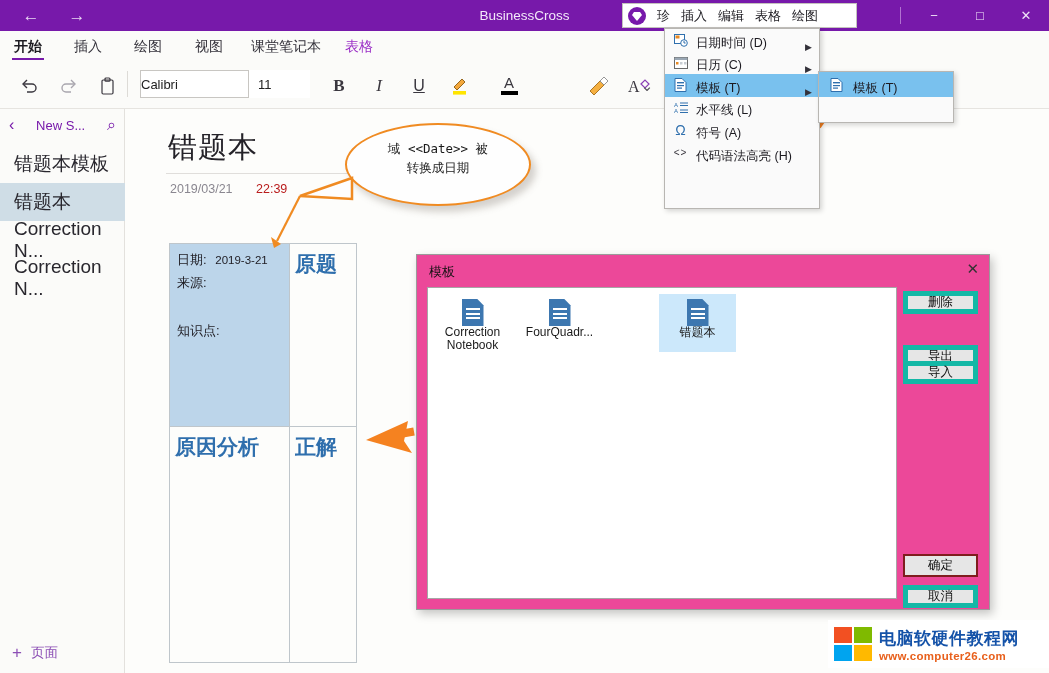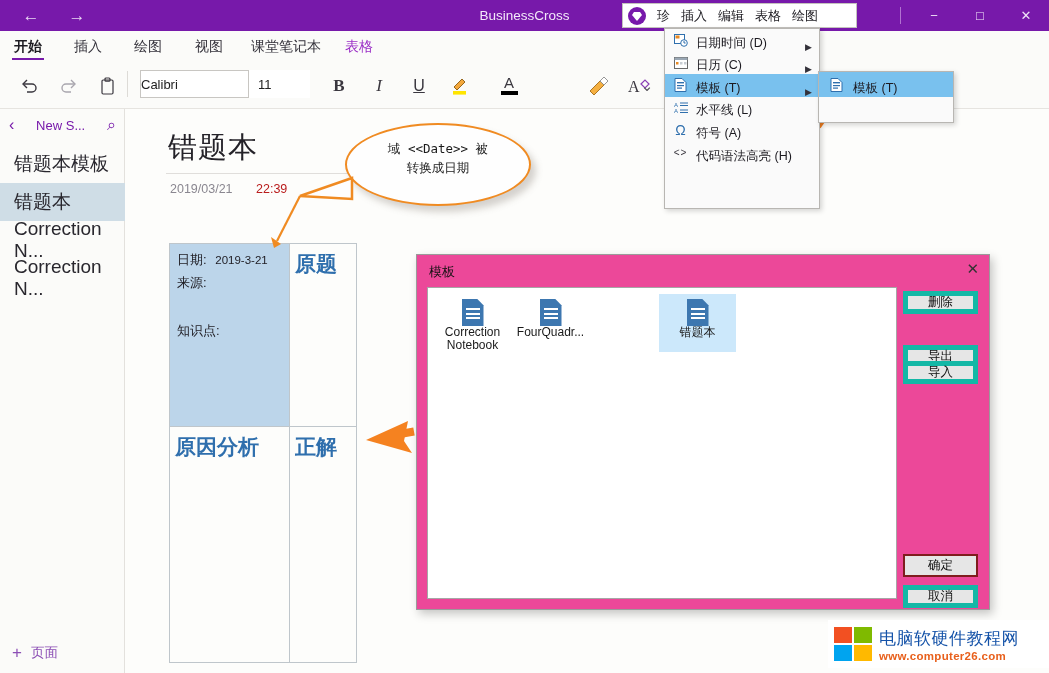--- a/index.html
+++ b/index.html
@@ -194,21 +194,21 @@
   .dbtn.focus{ border:2px solid #7f1d1d; }
 
   
   svg.ann{ position:absolute; left:0; top:0; width:1049px; height:673px; pointer-events:none; }
 
   
   #wm{ position:absolute; left:828px; top:620px; width:221px; height:48px;
        background:#fff; display:flex; align-items:center; padding-left:6px; gap:7px; }
   #wmlogo{ width:38px; height:34px; display:grid; grid-template-columns:1fr 1fr;
            grid-template-rows:1fr 1fr; gap:2px; }
-  #wmtxt1{ font-size:17px; font-weight:normal; color:#1452a8; letter-spacing:.5px; }
+  #wmtxt1{ font-size:17px; font-weight:bold; color:#1452a8; letter-spacing:.5px; }
   #wmtxt2{ font-size:11.5px; font-weight:bold; color:#e8601c; letter-spacing:.3px; }
 </style>
 </head>
 <body>
 
 <div id="titlebar">
   <div class="navbtn" id="back">←</div>
   <div class="navbtn" id="fwd">→</div>
   <div id="apptitle">BusinessCross</div>
   <div id="tbsep"></div>
@@ -364,21 +364,21 @@
 </svg>
 
 <div id="dlg">
   <div id="dlg-title">模板</div>
   <div id="dlg-close">✕</div>
   <div id="dlg-list">
     <div class="titem" style="left:6px;">
       <div class="tdoc"></div>
       <div class="tname">Correction Notebook</div>
     </div>
-    <div class="titem" style="left:84px;">
+    <div class="titem" style="left:93px;">
       <div class="tdoc"></div>
       <div class="tname">FourQuadr...</div>
     </div>
     <div class="titem sel" style="left:231px;">
       <div class="tdoc"></div>
       <div class="tname">错题本</div>
     </div>
   </div>
   <div class="dbtn" style="top:36px;">删除</div>
   <div class="dbtn" style="top:90px;">导出</div>

